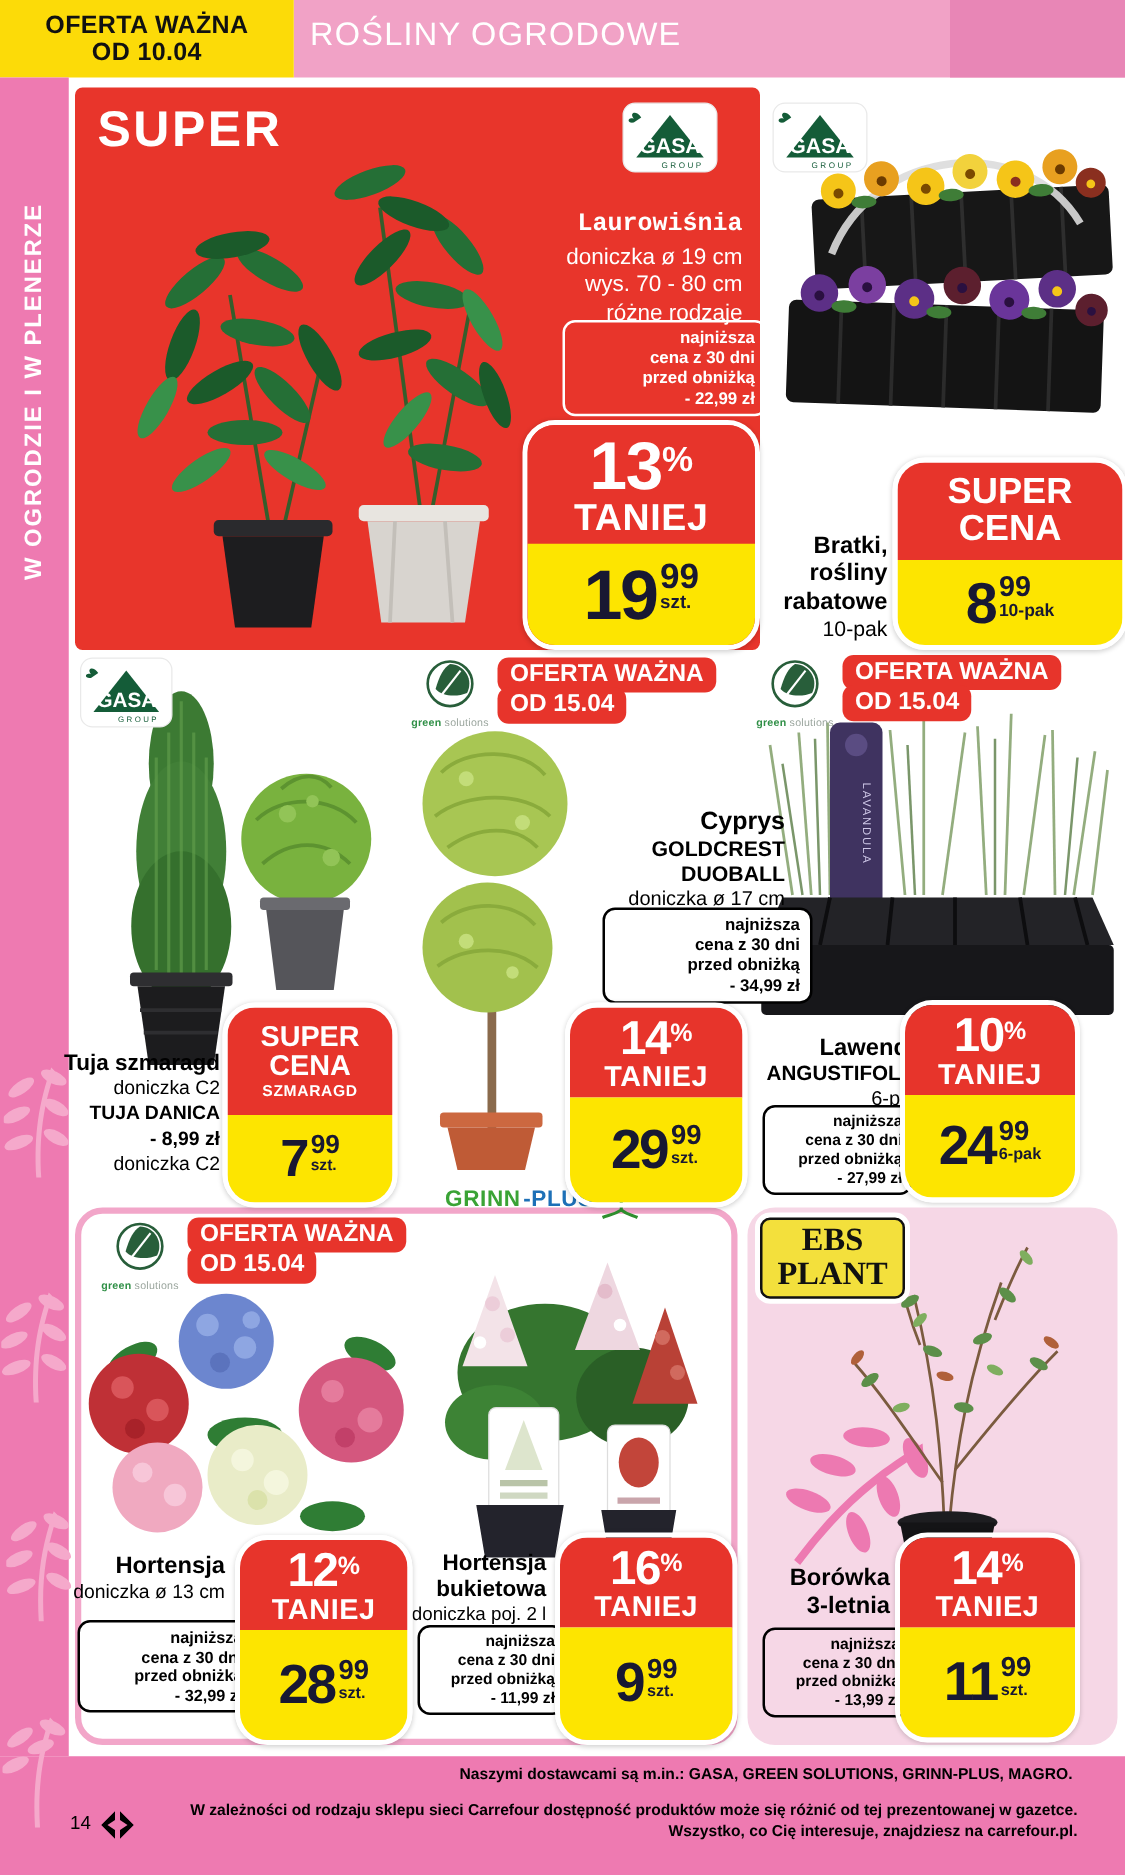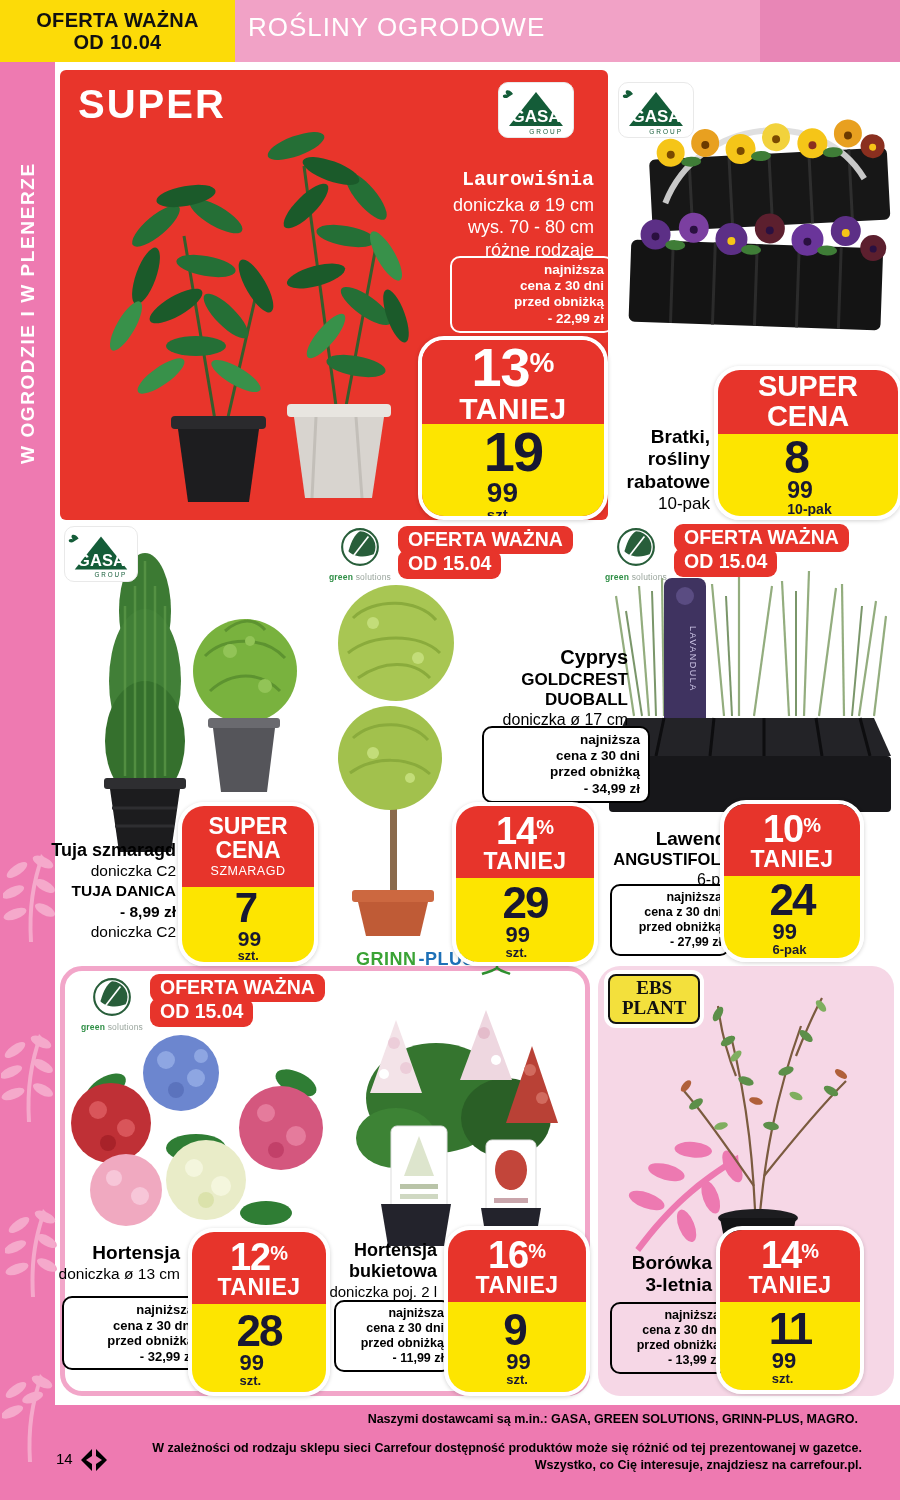--- a/index.html
+++ b/index.html
@@ -42,62 +42,62 @@
 
   
   .price-badge{position:absolute;border:4px solid #fff;border-radius:26px;overflow:hidden;
     display:flex;flex-direction:column;z-index:6;box-shadow:0 1px 4px rgba(0,0,0,.18);}
   .pb-red{background:#e7342b;color:#fff;display:flex;flex-direction:column;justify-content:center;
     align-items:center;}
   .pb-yel{background:#fde500;color:#181832;flex:1;display:flex;align-items:center;justify-content:center;}
   .pct{font-weight:700;line-height:1;letter-spacing:-1px;}
   .pct .sign{font-size:.5em;vertical-align:.5em;letter-spacing:0;}
   .taniej{font-weight:700;line-height:1;letter-spacing:.5px;}
-  .price{display:flex;align-items:flex-start;line-height:1;font-weight:700;letter-spacing:-2px;color:#181832;flex-direction:column;}
+  .price{display:flex;align-items:flex-start;line-height:1;font-weight:700;letter-spacing:-2px;color:#181832;}
   .price .side{display:flex;flex-direction:column;align-items:flex-start;margin-left:3px;letter-spacing:0;}
   .price .dec{line-height:.92;font-weight:700;}
   .price .unit{font-weight:700;margin-top:1px;letter-spacing:0;}
 
   .badge-lg .pb-red{height:95px;}
   .badge-lg .pct{font-size:54px;} .badge-lg .pct .sign{font-size:28px;}
   .badge-lg .taniej{font-size:30px;}
   .badge-lg .int{font-size:56px;} .badge-lg .dec{font-size:28px;} .badge-lg .unit{font-size:15px;}
 
   .badge-md .pb-red{height:72px;}
   .badge-md .pct{font-size:38px;} .badge-md .pct .sign{font-size:20px;}
   .badge-md .taniej{font-size:23px;}
   .badge-md .int{font-size:44px;} .badge-md .dec{font-size:22px;} .badge-md .unit{font-size:13px;}
 
   .badge-sc .pb-red{height:78px;}
   .badge-sc .scl{font-weight:700;font-size:29px;line-height:1.02;}
   .badge-sc .int{font-size:46px;} .badge-sc .dec{font-size:23px;} .badge-sc .unit{font-size:14px;}
 
   .badge-scs .pb-red{height:86px;}
   .badge-scs .scl{font-weight:700;font-size:23px;line-height:1.02;}
-  .badge-scs .scs{font-weight:400;font-size:12.5px;letter-spacing:.5px;margin-top:2px;}
+  .badge-scs .scs{font-weight:700;font-size:12.5px;letter-spacing:.5px;margin-top:2px;}
   .badge-scs .int{font-size:42px;} .badge-scs .dec{font-size:21px;} .badge-scs .unit{font-size:12.5px;}
 
   
   .offer-badge{z-index:5;}
   .offer-badge .l{background:#e7342b;color:#fff;font-weight:700;font-size:19.5px;line-height:1.05;
     padding:3px 10px 5px;border-radius:9px;width:max-content;}
   .offer-badge .l2{margin-top:-4px;}
 
   
   .gasa-box{width:74px;height:54px;background:#fff;border:1px solid #e9e9e9;border-radius:10px;
     display:flex;align-items:center;justify-content:center;z-index:4;}
   .gs-logo{width:72px;text-align:center;z-index:4;}
   .gs-cap{font-size:8.5px;letter-spacing:.2px;}
   .gs-cap .g1{color:#2f8f46;font-weight:700;}
   .gs-cap .g2{color:#9aa59d;}
   .grinn{display:flex;align-items:center;gap:2px;z-index:4;font-weight:700;font-size:18px;letter-spacing:.5px;}
   .grinn .w1{color:#3aa335;} .grinn .w2{color:#1d70b7;}
   .ebs-badge{background:#f3e03c;border:2px solid #111;box-shadow:0 0 0 4px #fff;border-radius:8px;
     padding:2px 12px 4px;font-family:"Liberation Serif","DejaVu Serif",serif;font-weight:700;
-    font-size:19px;line-height:1.05;text-align:center;color:#111;z-index:4;}
+    font-size:26px;line-height:1.05;text-align:center;color:#111;z-index:4;}
 
   
   .tile-framed{left:60px;top:966px;width:530px;height:430px;background:#fff;
     border:5px solid #f2a6c9;border-radius:22px;box-sizing:border-box;}
   .tile-pink{left:598px;top:966px;width:296px;height:430px;background:#f6d7e6;border-radius:22px;}
 
   .pname{z-index:5;color:#000;}
   .pname .nm{font-weight:700;font-size:19px;line-height:1.18;}
   .pname .nm2{font-weight:700;font-size:18px;line-height:1.18;}
   .pname .dt{font-size:15.5px;line-height:1.3;}

